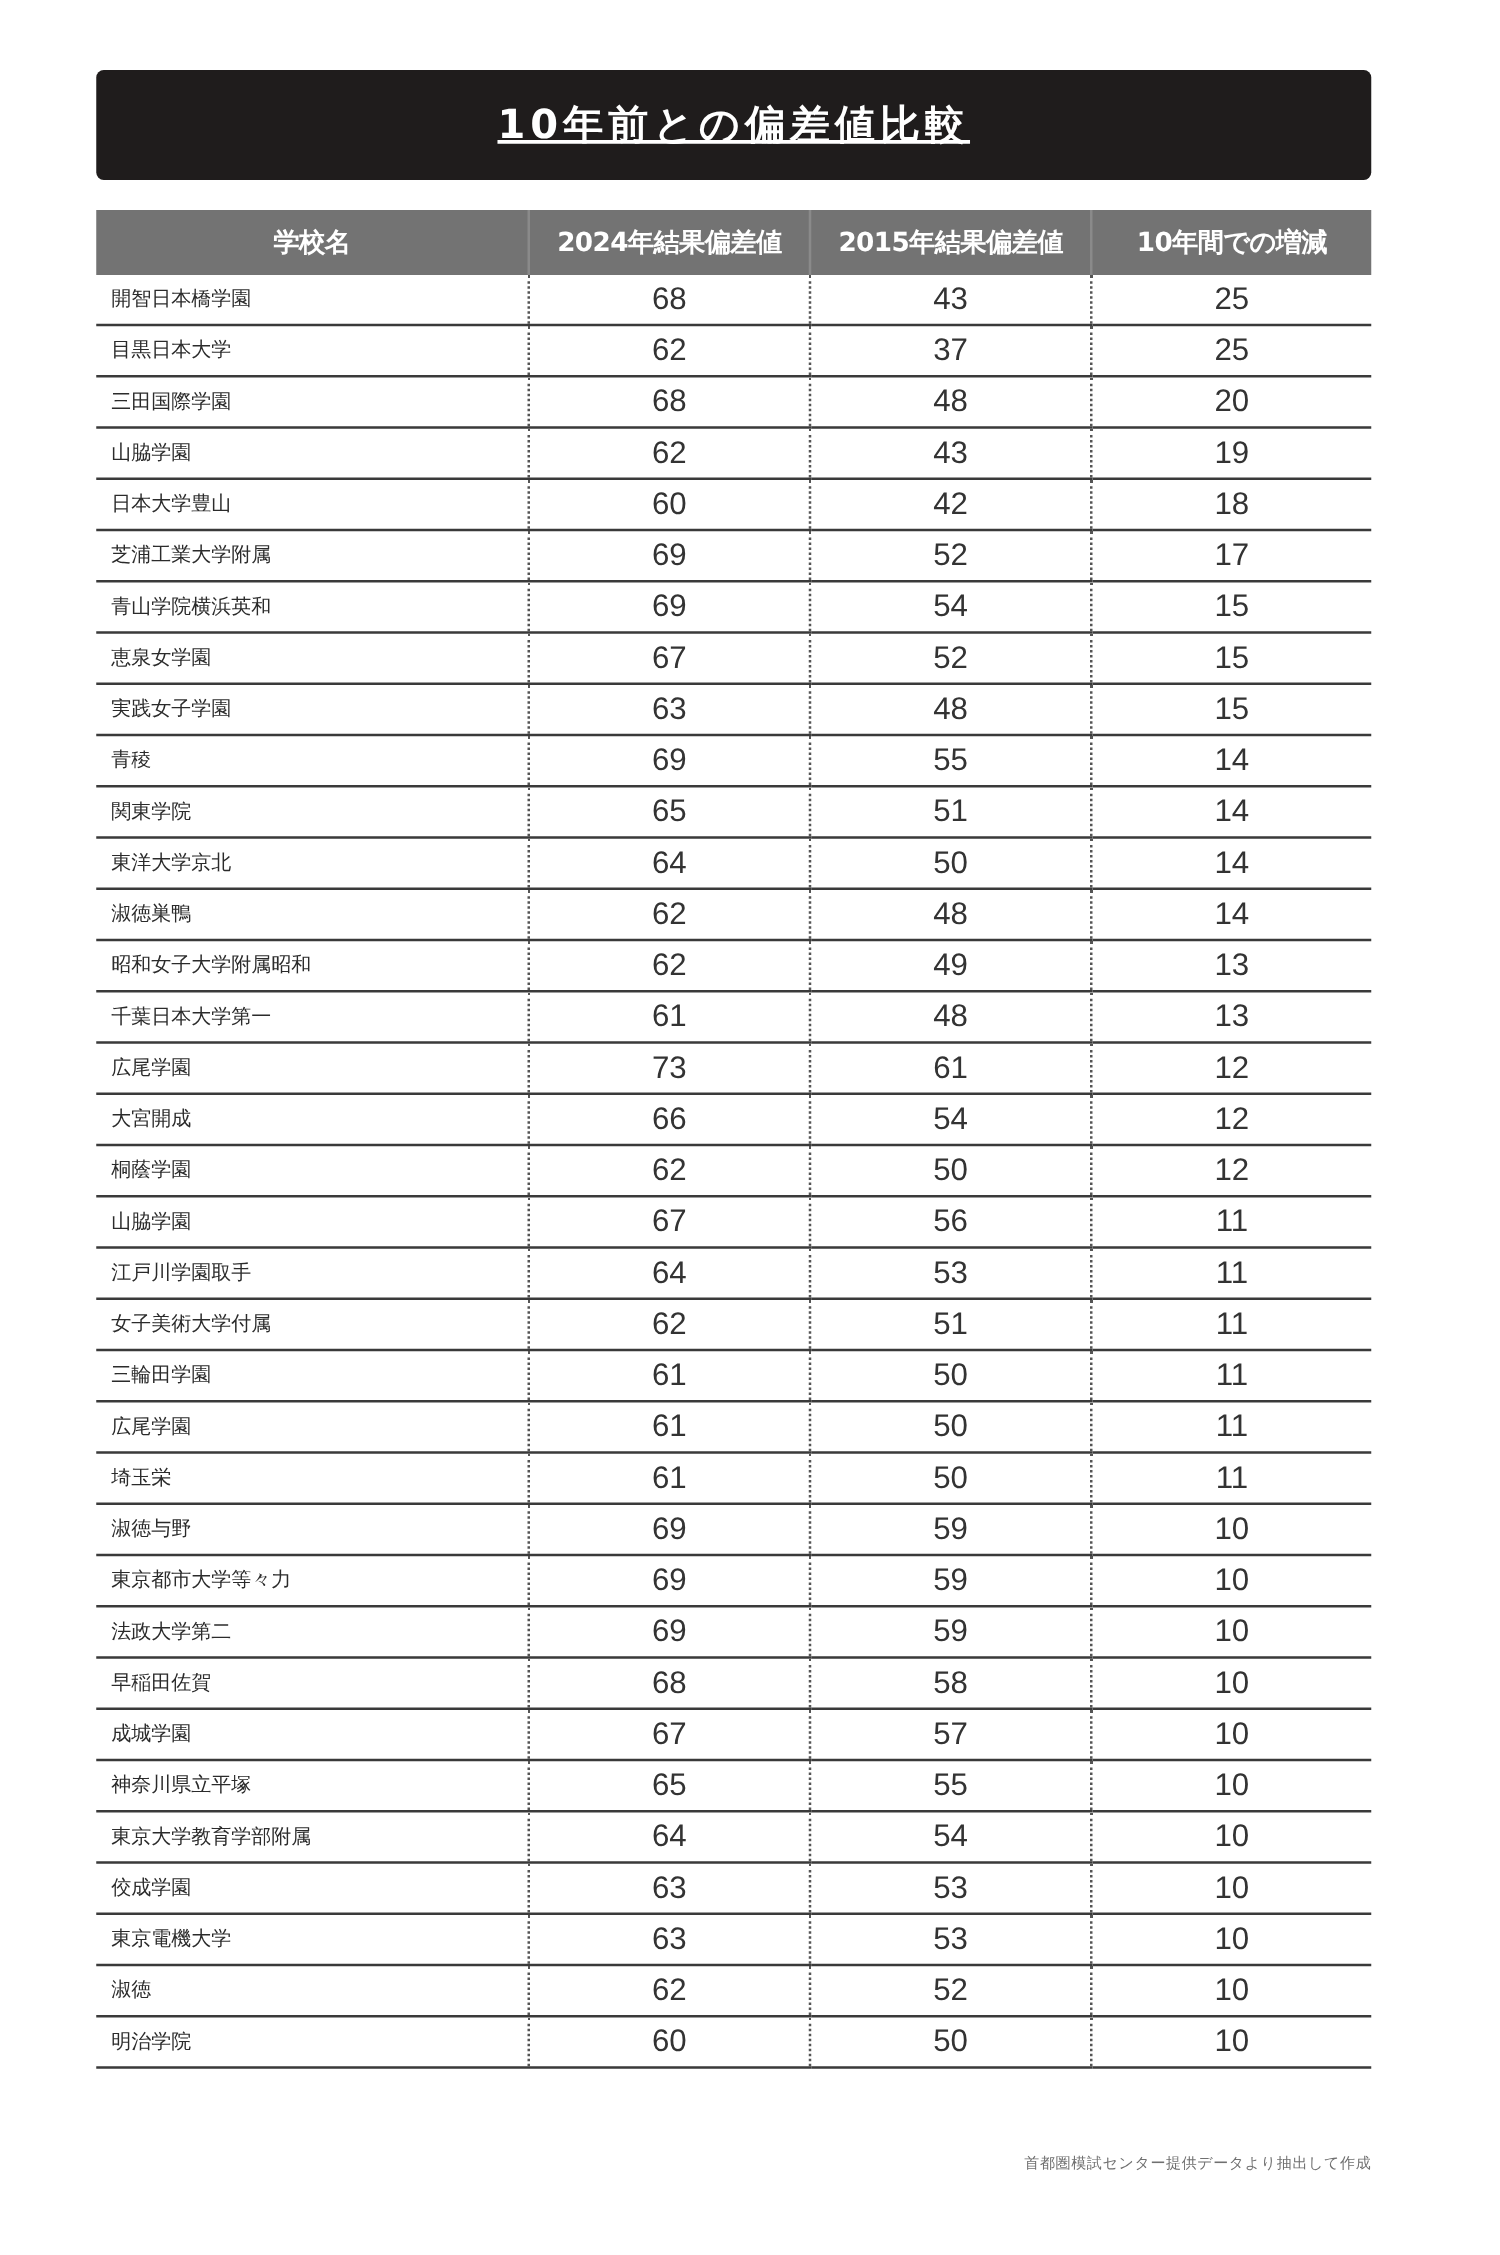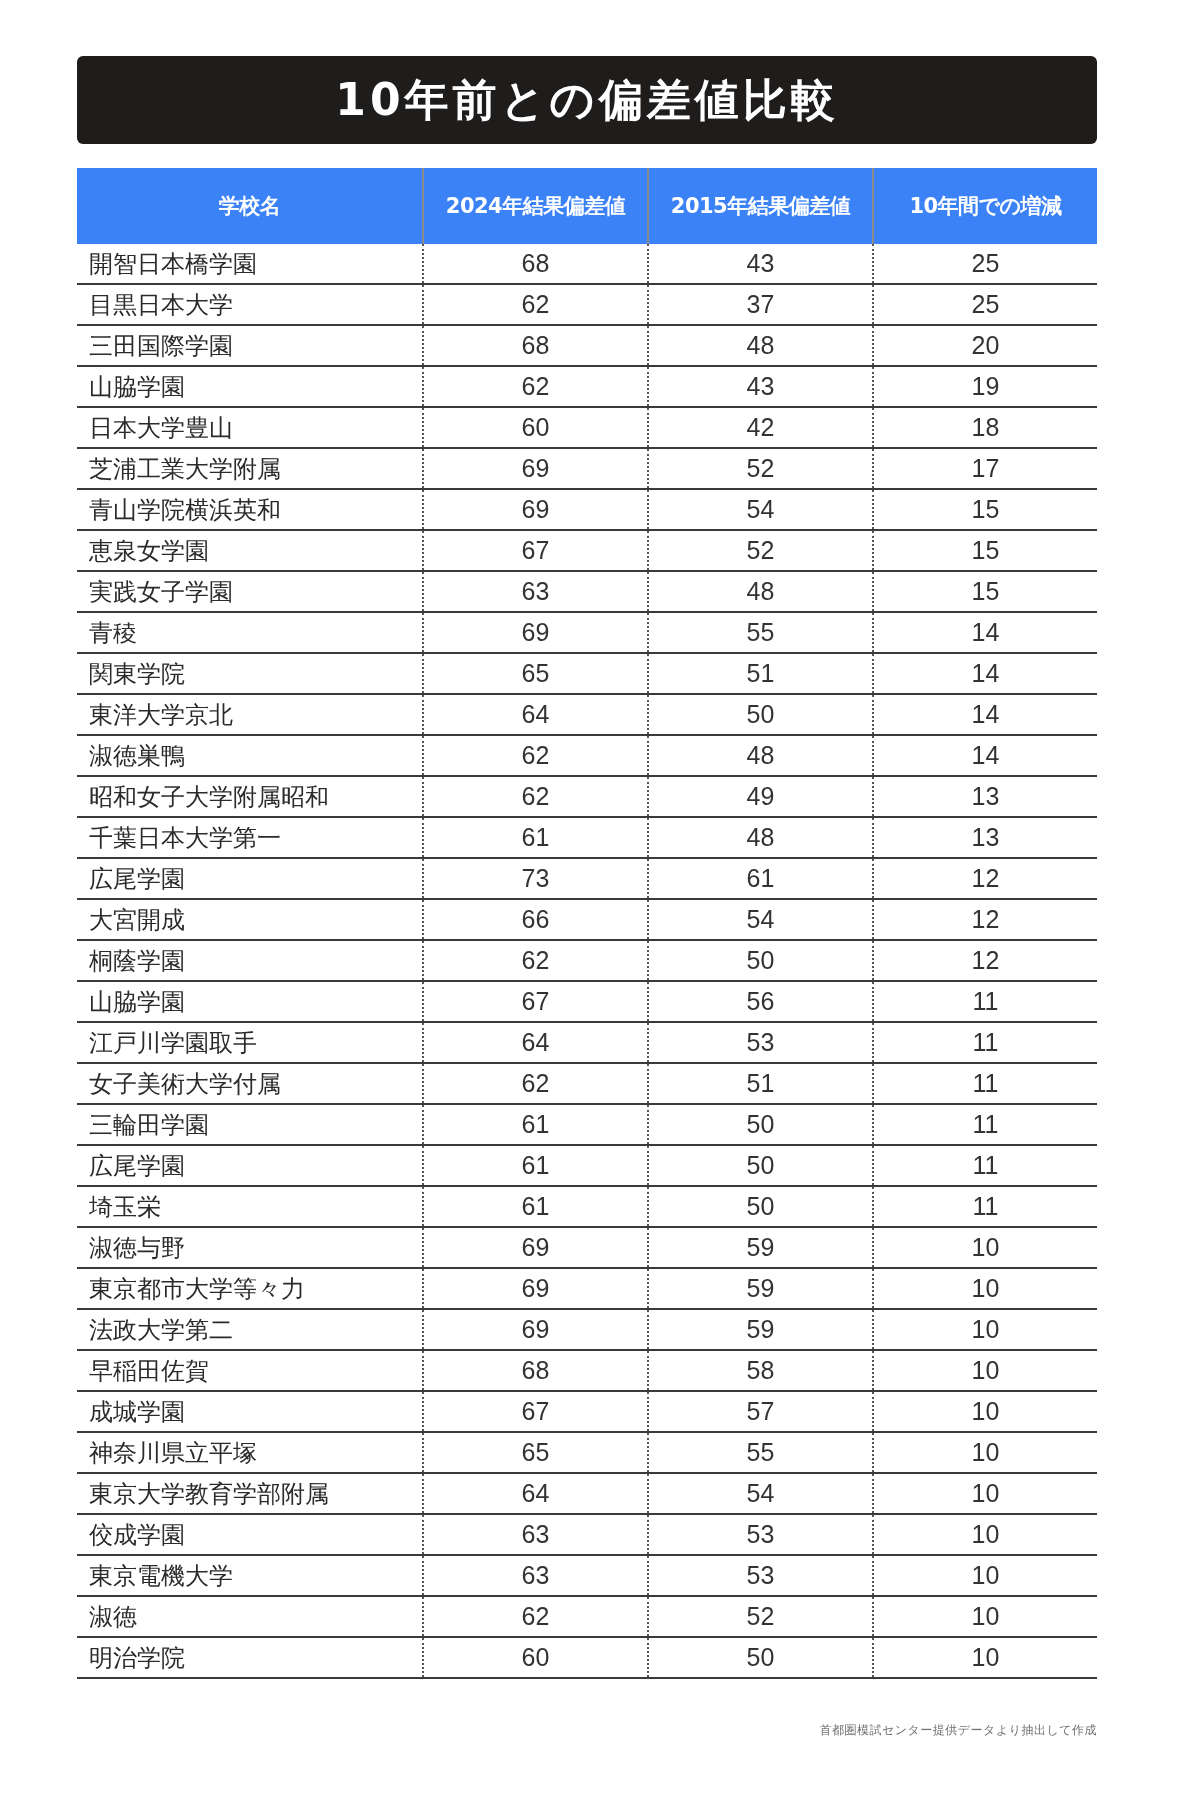--- a/index.html
+++ b/index.html
@@ -2,44 +2,44 @@
 <html><head>
   <meta charset="utf-8">
   <style>
     html, body { margin: 0; padding: 0; background: #ffffff; }
     body { width: 1200px; height: 1804px; position: relative; font-family: "DejaVu Sans", sans-serif; color: #2a2a2a; overflow: hidden; }
     .title-bar {
       position: absolute; left: 77px; top: 56px; width: 1020px; height: 88px;
       background: #1f1c1c; border-radius: 6px;
       display: flex; align-items: center; justify-content: center;
     }
-    .title-bar span { color: #ffffff; font-size: 44px; font-weight: bold; letter-spacing: 4px; }
+    .title-bar span { color: #ffffff; font-size: 32px; font-weight: bold; letter-spacing: 4px; text-decoration: underline; }
     table.cmp {
       position: absolute; left: 77px; top: 168px; width: 1020px;
       border-collapse: collapse; table-layout: fixed;
     }
     table.cmp col.c0 { width: 346px; }
     table.cmp col.c1 { width: 225px; }
     table.cmp col.c2 { width: 225px; }
     table.cmp col.c3 { width: 224px; }
     table.cmp thead th {
-      background: #3b82f6; color: #ffffff; height: 44px; padding: 16px;
+      background: #737373; color: #ffffff; height: 44px; padding: 4px;
       font-size: 21px; font-weight: bold; text-align: center; white-space: nowrap;
       border-left: 2px solid #8a8a8a; letter-spacing: -0.5px;
     }
     table.cmp thead th:first-child { border-left: none; }
     table.cmp tbody td {
       height: 39px; padding: 0; font-size: 24px; text-align: center;
       border-bottom: 2.5px solid #3a3a3a;
       border-left: 2px dotted #555;
       color: #333;
     }
     table.cmp tbody td:first-child {
       text-align: left; padding-left: 12px; border-left: none; color: #2b2b2b;
-      font-size: 24px;
+      font-size: 16px;
     }
     table.cmp tbody td.num { font-family: "Liberation Sans Narrow", "Liberation Sans", sans-serif; font-size: 25px; }
     .footer-note {
       position: absolute; right: 103px; top: 1722px; font-size: 12px; color: #707070; letter-spacing: 0.5px;
     }
   </style>
 </head>
 <body>
 
 <div class="title-bar">

